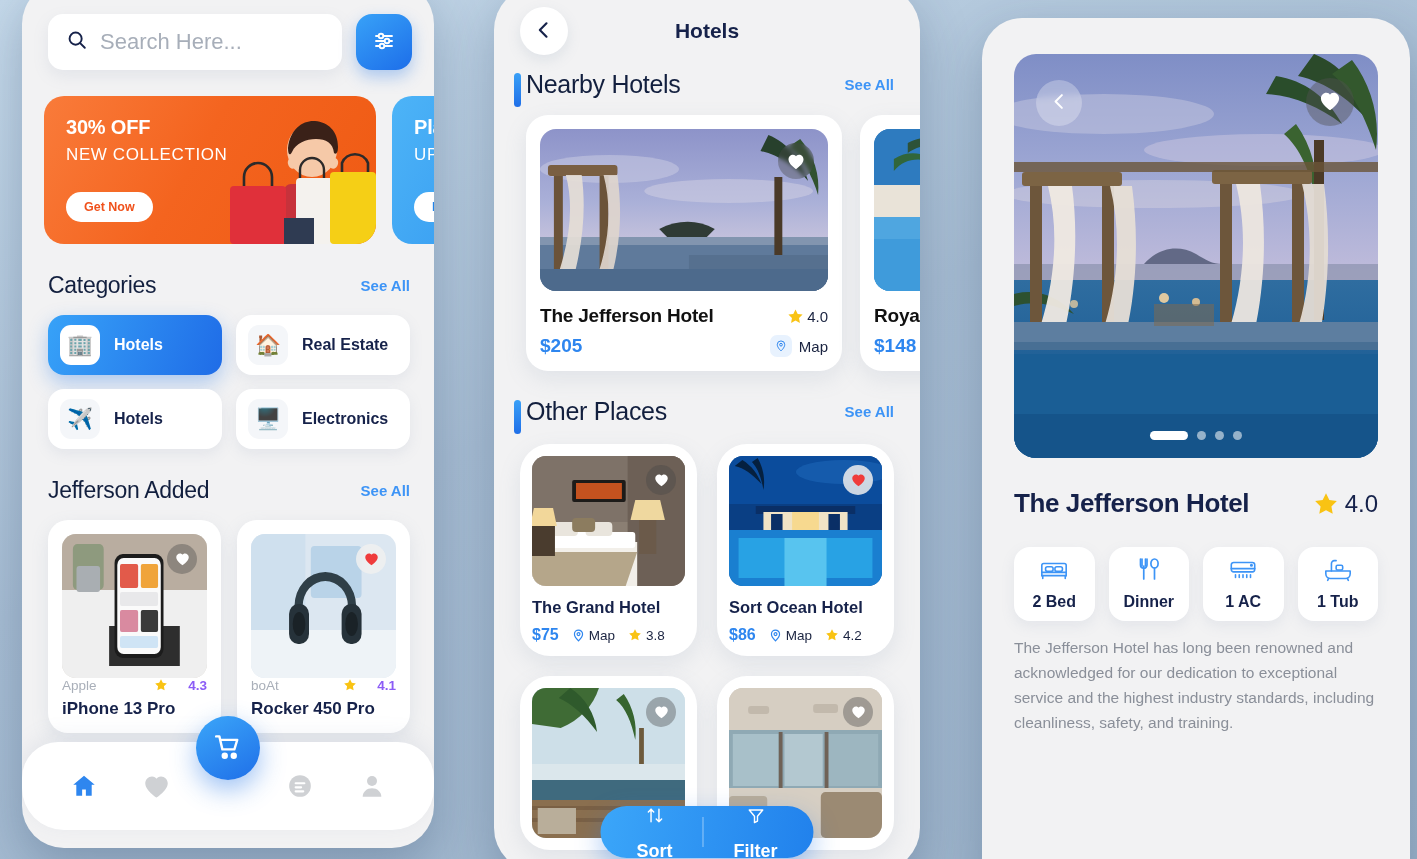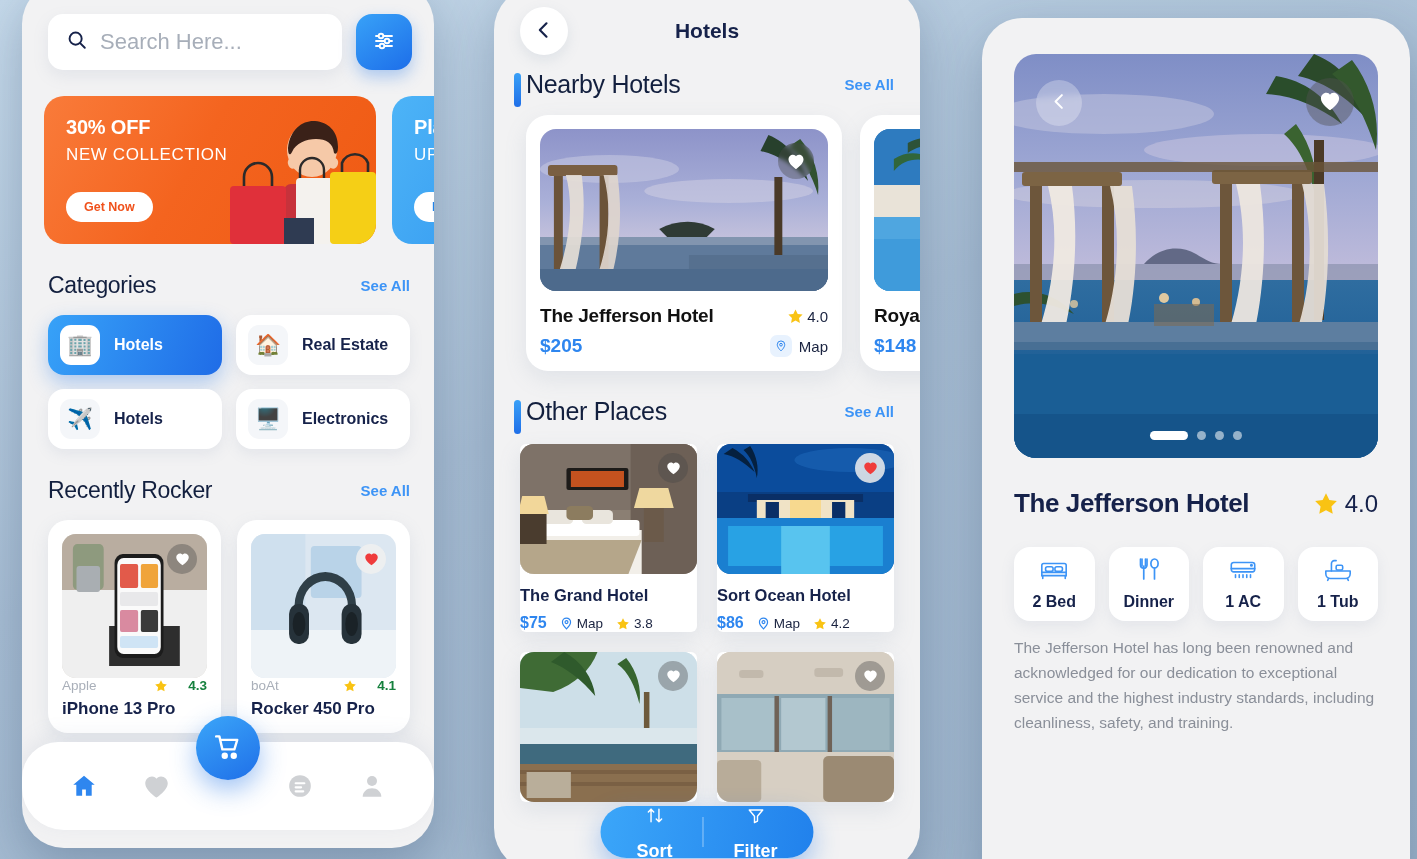--- a/index.html
+++ b/index.html
@@ -73,21 +73,21 @@
                display: flex; align-items: center; justify-content: center; font-size: 21px; }
   .cat.active .cico { background: #fff; }
   .cat .clab { font-size: 16px; color: #16224a; font-weight: 600; }
   .cat.active .clab { color: #fff; }
 
   .prod-grid { display: grid; grid-template-columns: 1fr 1fr; gap: 16px; margin: 16px 10px 0 12px; }
   .prod { background: #fff; border-radius: 20px; padding: 14px; box-shadow: 0 6px 18px rgba(120,140,170,.14); }
   .prod .thumb { width: 100%; height: 144px; border-radius: 14px; position: relative; overflow: hidden; }
   .prod .meta { display: flex; align-items: center; justify-content: space-between; }
   .prod .brand { font-size: 13.5px; color: #a9afb9; }
-  .prod .rate { font-size: 13.5px; color: #15803d; font-weight: 600; display: flex; align-items: center; gap: 20px; }
+  .prod .rate { font-size: 13.5px; color: #8b5cf6; font-weight: 600; display: flex; align-items: flex-start; gap: 20px; }
   .prod .pname { font-size: 17px; font-weight: bold; color: #16224a; margin-top: 6px; }
 
   .heart-badge {
     position: absolute; width: 30px; height: 30px; border-radius: 50%;
     background: rgba(70,70,70,.38); display: flex; align-items: center;
     justify-content: center; cursor: pointer; backdrop-filter: blur(2px);
   }
 
   
   #bottom-nav {
@@ -128,27 +128,27 @@
   .hotel-card .nm-row { display: flex; align-items: center; justify-content: space-between; margin-top: 14px; }
   .hotel-card .nm { font-size: 19px; font-weight: bold; color: #111; letter-spacing: -0.2px; }
   .hotel-card .rt { font-size: 15px; color: #1a2340; display: flex; align-items: center; gap: 3px; }
   .hotel-card .pr-row { display: flex; align-items: center; justify-content: space-between; margin-top: 8px; }
   .hotel-card .pr { font-size: 19px; font-weight: bold; color: #2e86ef; }
   .map-chip { display: flex; align-items: center; gap: 7px; font-size: 15px; color: #1a2340; cursor: pointer; }
   .map-chip .mi { width: 22px; height: 22px; border-radius: 7px; background: #e8f2fe;
                   display: flex; align-items: center; justify-content: center; }
 
   .op-grid { display: grid; grid-template-columns: 1fr 1fr; gap: 20px; margin: 18px 26px 0 26px; }
-  .op-card { background: #fff; border-radius: 6px; padding: 0; box-shadow: 0 8px 22px rgba(120,140,170,.15); }
+  .op-card { background: #fff; border-radius: 30px; padding: 12px; box-shadow: 0 8px 22px rgba(120,140,170,.15); }
   .op-card .img { width: 100%; height: 130px; border-radius: 14px; position: relative; overflow: hidden; }
   .op-card .nm { font-size: 16.5px; font-weight: bold; color: #16224a; margin-top: 12px; }
   .op-card .foot { display: flex; align-items: center; gap: 13px; margin-top: 9px; }
   .op-card .pr { font-size: 16px; font-weight: bold; color: #2e86ef; }
   .op-card .mc { display: flex; align-items: center; gap: 4px; font-size: 13.5px; color: #1a2340; }
-  .op-card .rt { display: flex; align-items: flex-end; gap: 4px; font-size: 13.5px; color: #1a2340; }
+  .op-card .rt { display: flex; align-items: center; gap: 4px; font-size: 13.5px; color: #1a2340; }
 
   #sortfilter {
     position: absolute; left: 50%; transform: translateX(-50%); bottom: 14px;
     height: 52px; border-radius: 26px; display: flex; align-items: center;
     background: linear-gradient(100deg,#3ba6f9,#2181ec);
     box-shadow: 0 10px 26px rgba(40,120,230,.4); padding: 0 6px;
   }
   #sortfilter .sf {
     display: flex; align-items: center; gap: 11px; color: #fff; font-size: 18px;
     font-weight: bold; padding: 0 30px; cursor: pointer; height: 100%; flex-direction: column;
@@ -272,21 +272,21 @@
         <div class="cico">✈️</div>
         <div class="clab">Hotels</div>
       </div>
       <div class="cat">
         <div class="cico">🖥️</div>
         <div class="clab">Electronics</div>
       </div>
     </div>
 
     <div class="row-head">
-      <div class="sec-title">Recently Rocker</div>
+      <div class="sec-title">Jefferson Added</div>
       <div class="see-all">See All</div>
     </div>
 
     <div class="prod-grid">
       <div class="prod">
         <div class="thumb">
           <svg viewBox="0 0 160 144" width="100%" height="100%" preserveAspectRatio="none">
             <rect width="160" height="144" fill="#d8d3cb"></rect>
             <rect y="0" width="160" height="60" fill="#b9ada0"></rect>
             <rect x="0" y="56" width="160" height="88" fill="#efefef"></rect>

